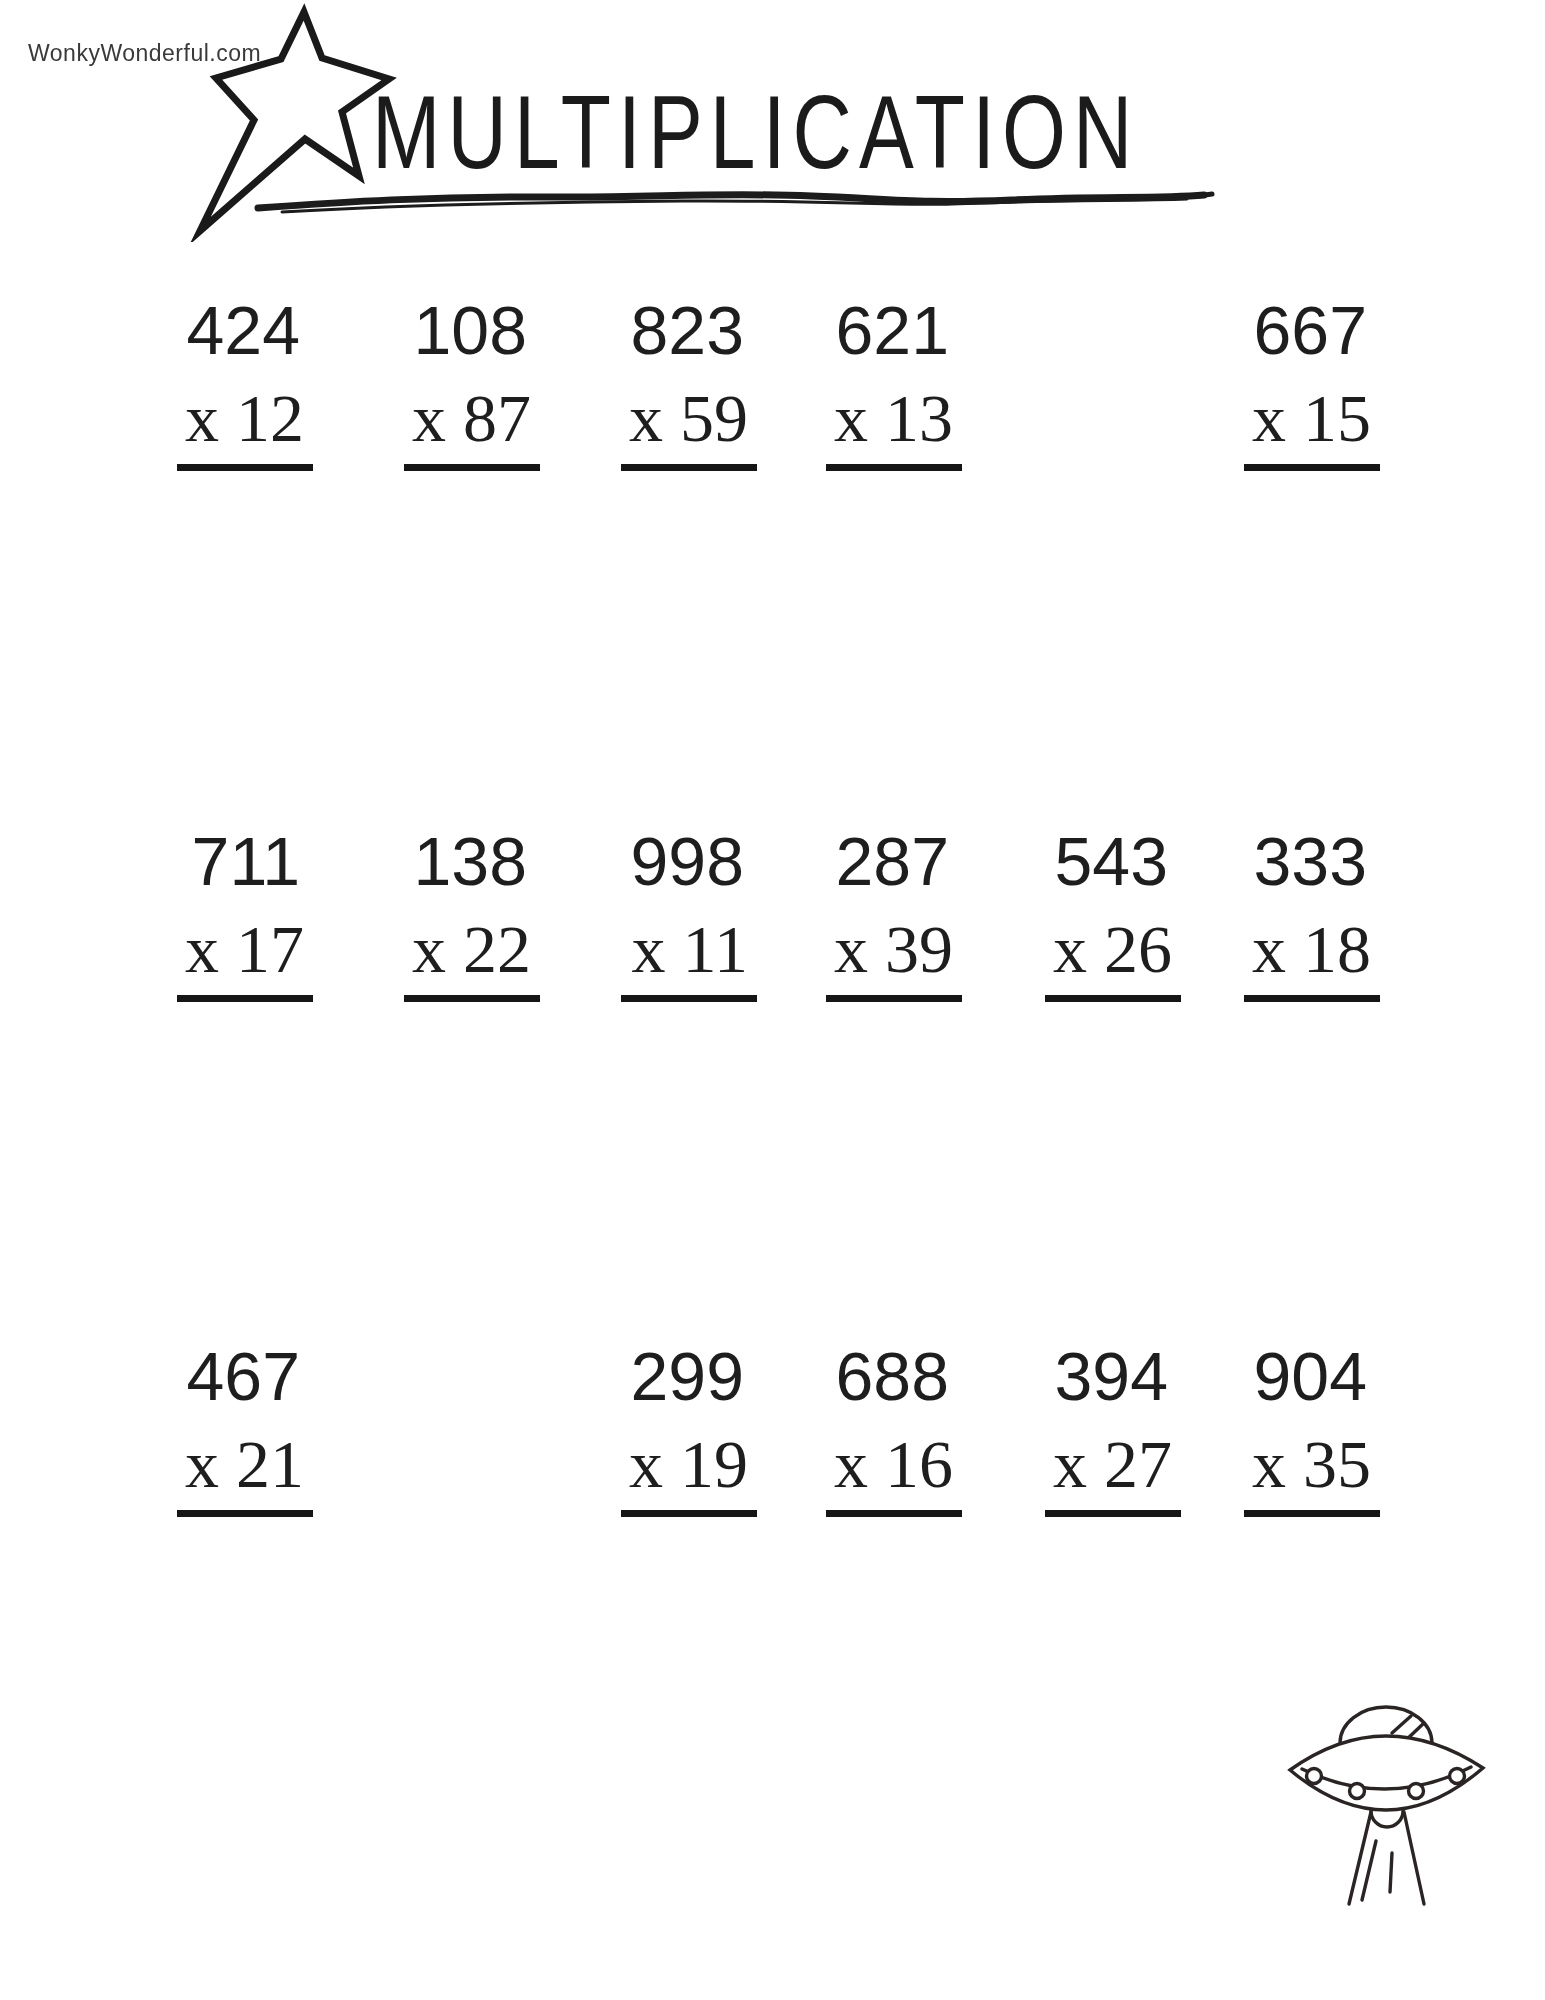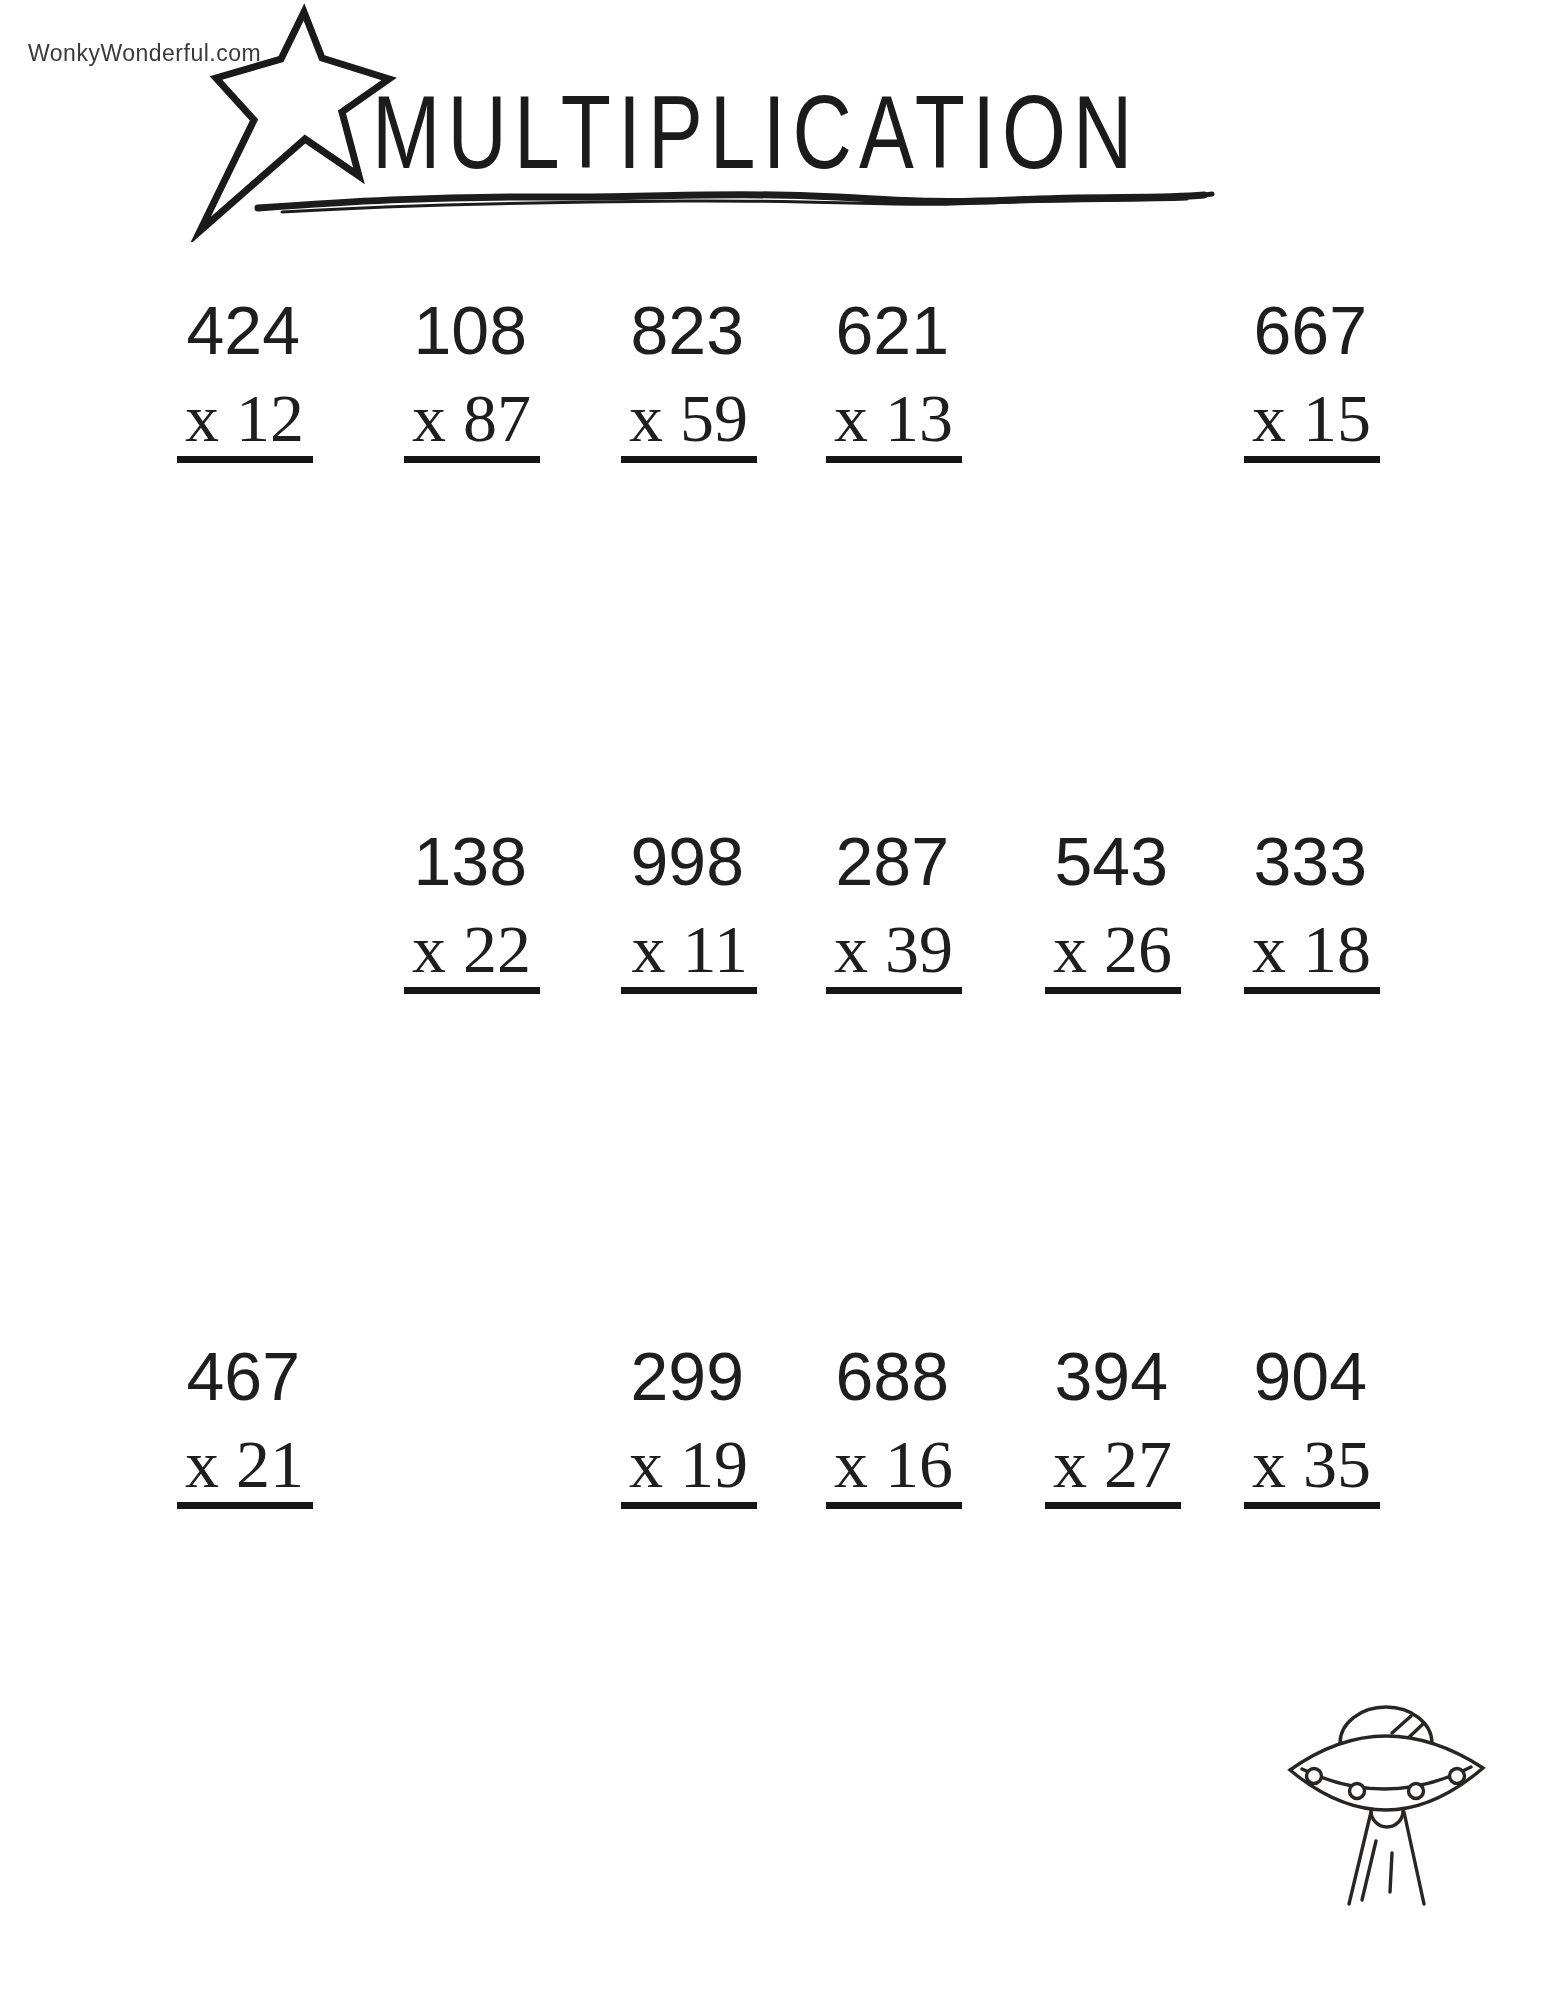--- a/index.html
+++ b/index.html
@@ -18,21 +18,21 @@
   .page-title{
     position:absolute;left:372px;top:80px;
     font-size:104px;font-weight:400;letter-spacing:9px;
     color:#1b1b1b;white-space:nowrap;line-height:1;
     transform:scaleX(0.79);transform-origin:left top;
   }
   .scribble-svg{position:absolute;left:252px;top:183px;width:965px;height:36px;}
   .problem{
     position:absolute;width:136px;
     border-bottom:7px solid #161616;
-    padding-bottom:2px;
+    padding-bottom:10px;
     text-align:right;color:#1e1e1e;
   }
   .top-num{font-size:68px;line-height:72px;padding-right:13px;white-space:nowrap;}
   .bottom-row{font-size:68px;line-height:72px;margin-top:16px;padding-right:9px;white-space:nowrap;font-family:Liberation Serif, serif;}
   .col0{left:177px}.col1{left:404px}.col2{left:621px}
   .col3{left:826px}.col4{left:1045px}.col5{left:1244px}
   .row0{top:294px}.row1{top:825px}.row2{top:1340px}
   .ufo-svg{position:absolute;left:1240px;top:1640px;width:300px;height:360px;}
 </style>
 </head>
@@ -68,20 +68,24 @@
   </div>
   <div class="problem col3 row0">
     <div class="top-num">621</div>
     <div class="bottom-row">x 13</div>
   </div>
   <div class="problem col5 row0">
     <div class="top-num">667</div>
     <div class="bottom-row">x 15</div>
   </div>
 
+  <div class="problem col0 row1">
+    <div class="top-num">711</div>
+    <div class="bottom-row">x 17</div>
+  </div>
   <div class="problem col1 row1">
     <div class="top-num">138</div>
     <div class="bottom-row">x 22</div>
   </div>
   <div class="problem col2 row1">
     <div class="top-num">998</div>
     <div class="bottom-row">x 11</div>
   </div>
   <div class="problem col3 row1">
     <div class="top-num">287</div>

